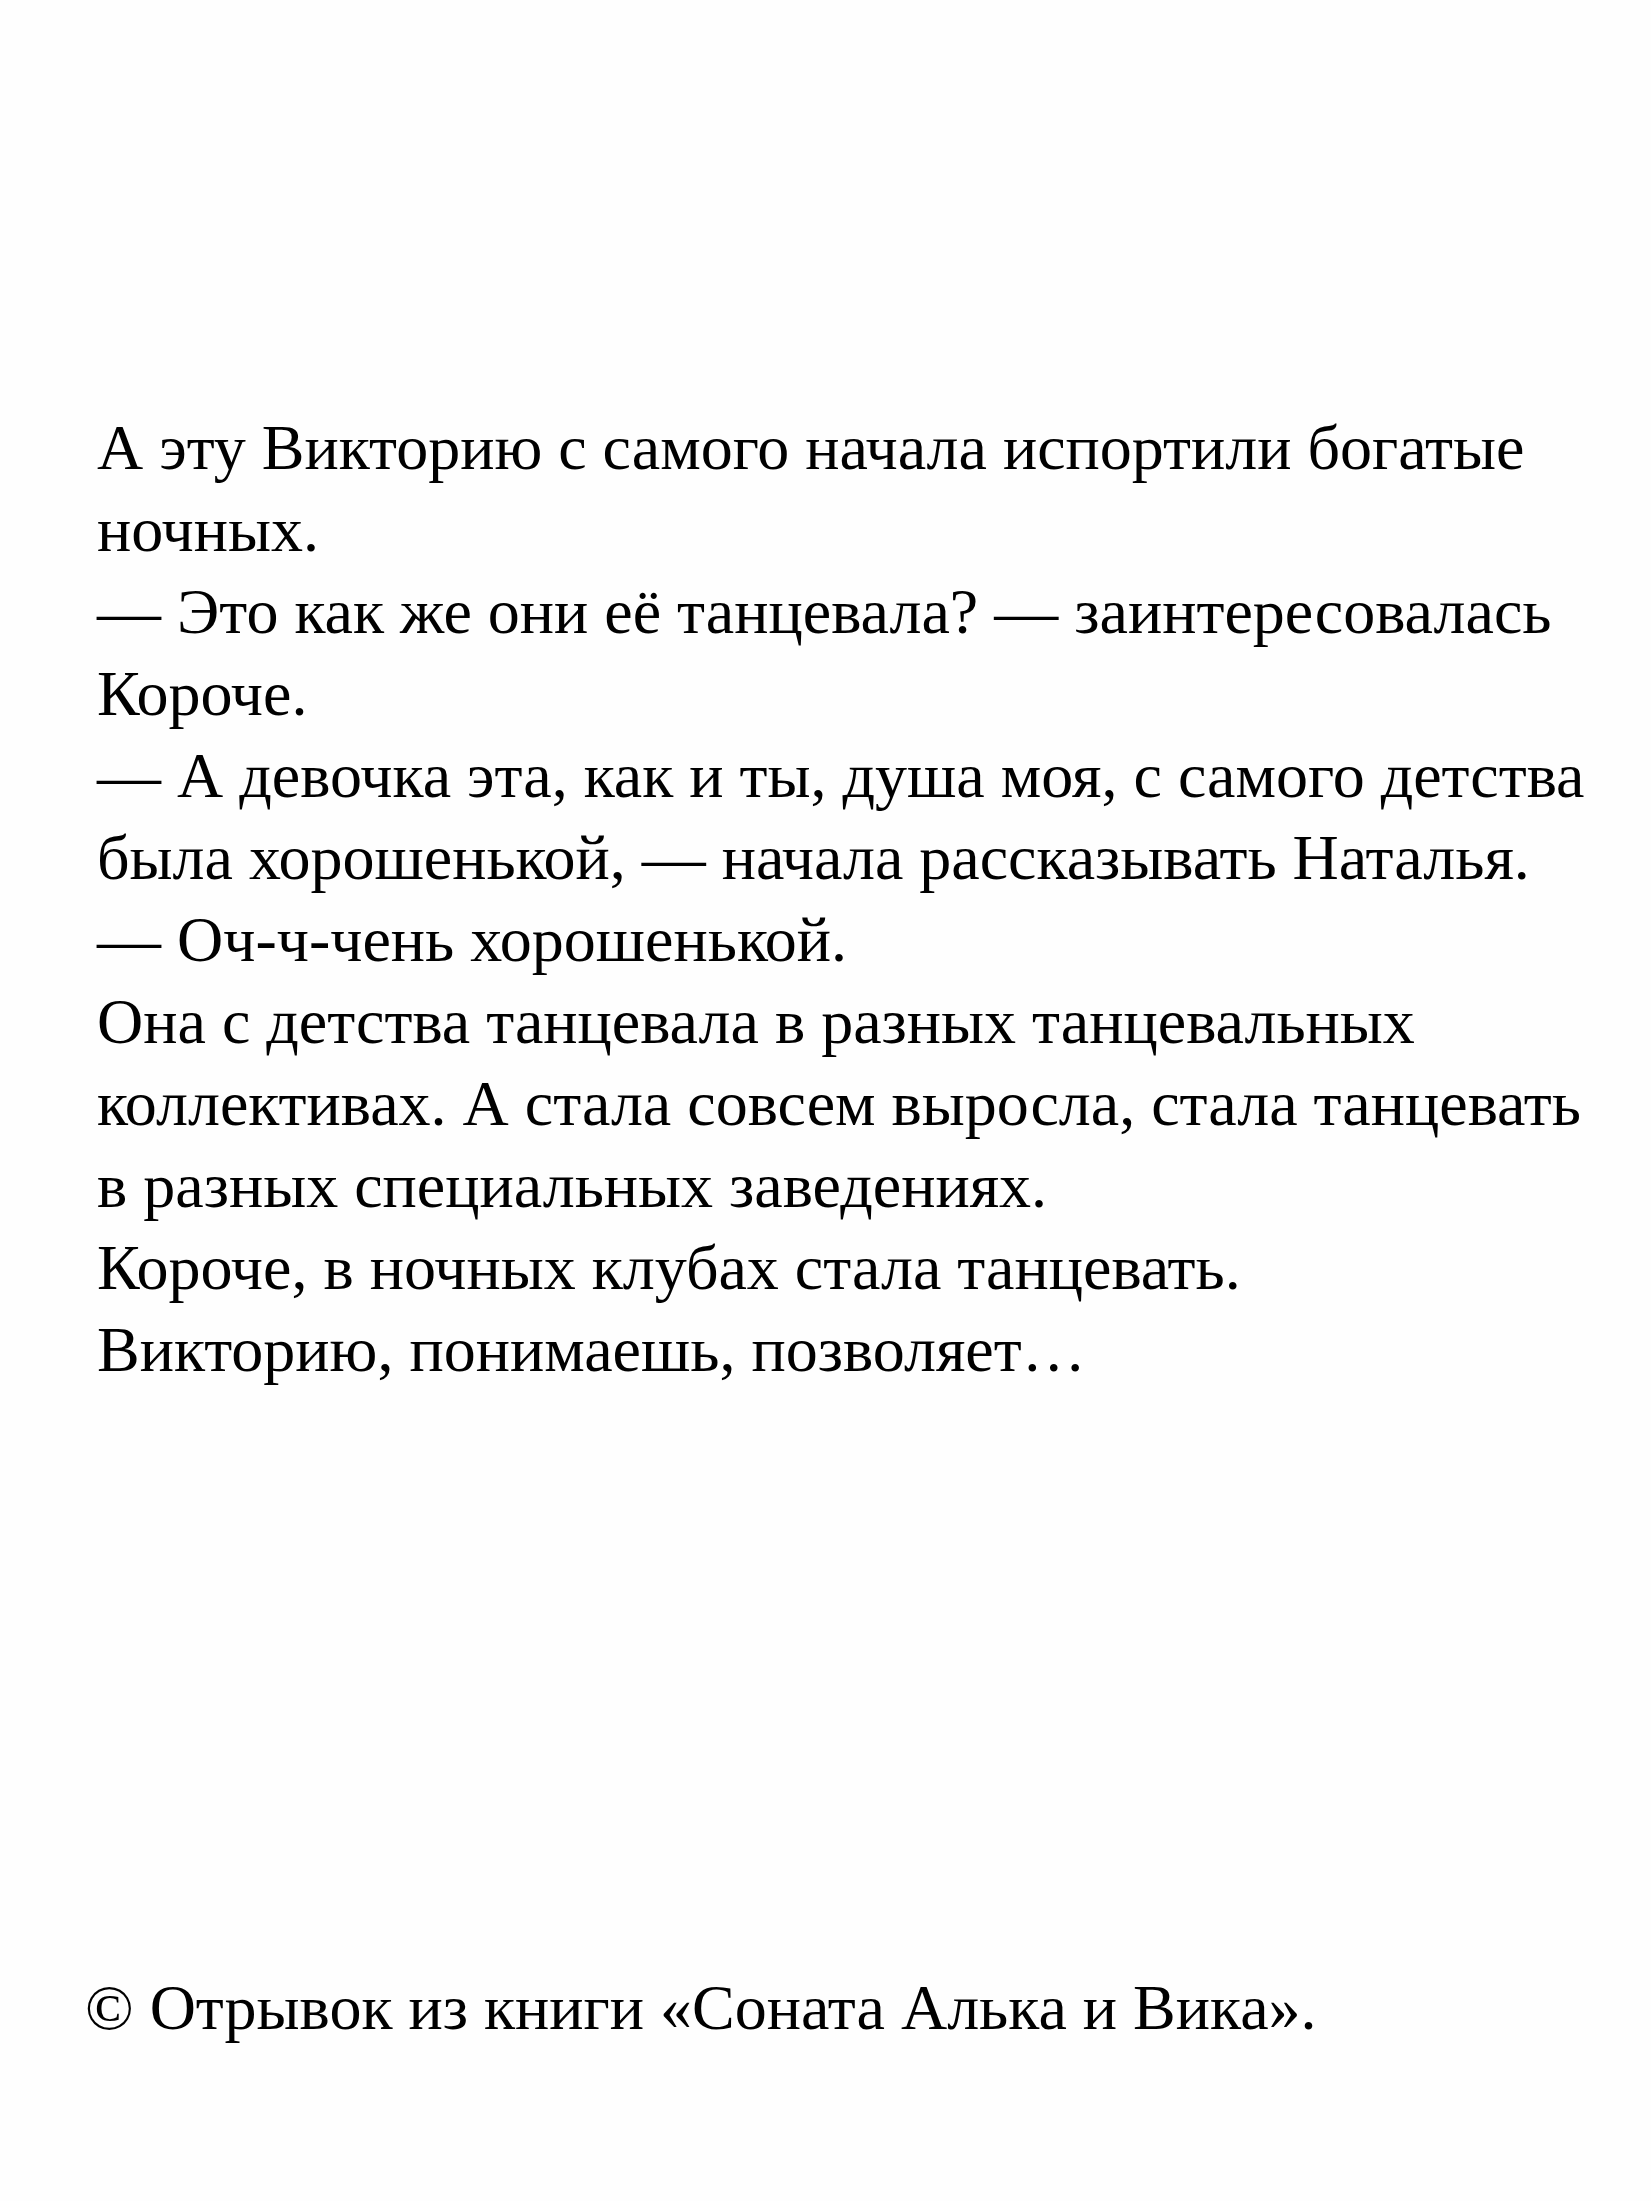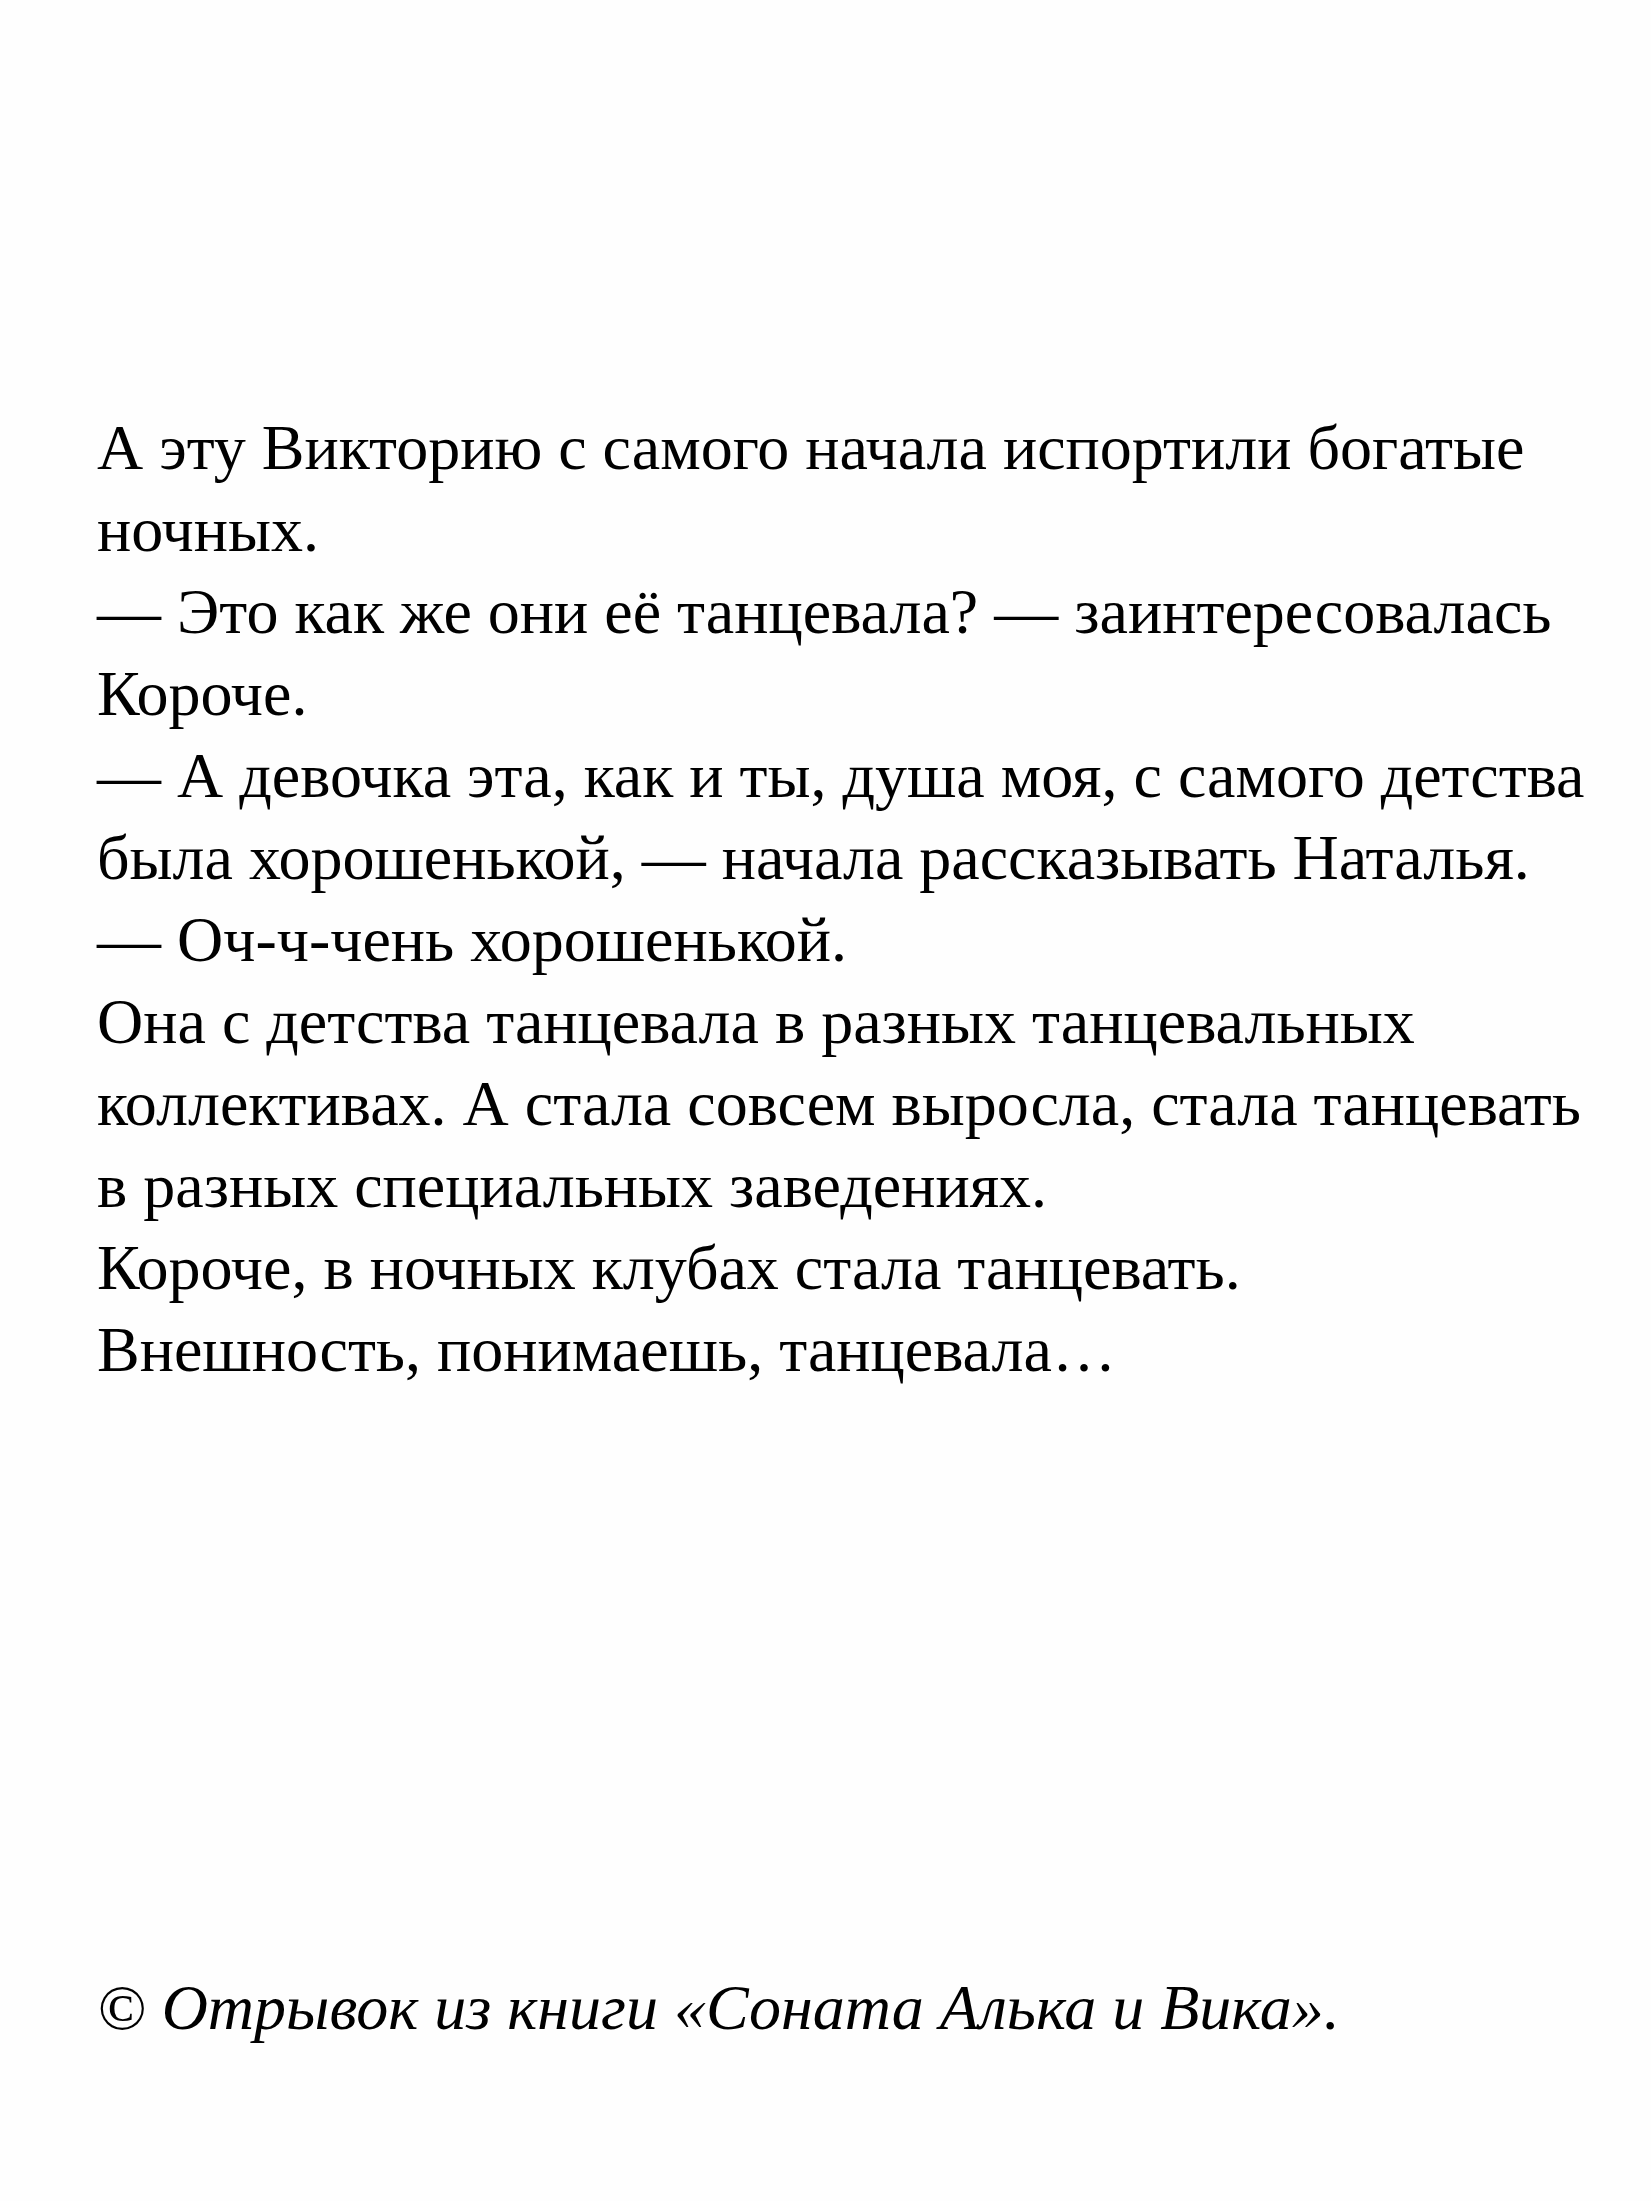--- a/index.html
+++ b/index.html
@@ -24,39 +24,38 @@
     .line {
       position: absolute;
       left: 0;
       white-space: nowrap;
       font-size: 64px;
       line-height: 1;
       text-align: right;
     }
     .footer {
       position: absolute;
-      left: 97px;
+      left: 85px;
       white-space: nowrap;
       font-size: 64px;
       line-height: 1;
-      font-style: italic;
     }
   </style>
 </head>
 <body>
 
 <div class="excerpt">
   <div class="line" style="top:416px">А эту Викторию с самого начала испортили богатые</div>
   <div class="line" style="top:498px">ночных.</div>
   <div class="line" style="top:580px">— Это как же они её танцевала? — заинтересовалась</div>
   <div class="line" style="top:662px">Короче.</div>
   <div class="line" style="top:744px">— А девочка эта, как и ты, душа моя, с самого детства</div>
   <div class="line" style="top:826px">была хорошенькой, — начала рассказывать Наталья.</div>
   <div class="line" style="top:908px">— Оч-ч-чень хорошенькой.</div>
   <div class="line" style="top:990px">Она с детства танцевала в разных танцевальных</div>
   <div class="line" style="top:1072px">коллективах. А стала совсем выросла, стала танцевать</div>
   <div class="line" style="top:1154px">в разных специальных заведениях.</div>
   <div class="line" style="top:1236px">Короче, в ночных клубах стала танцевать.</div>
-  <div class="line" style="top:1318px">Внешность, понимаешь, танцевала…</div>
+  <div class="line" style="top:1318px">Викторию, понимаешь, позволяет…</div>
 </div>
 
 <div class="footer" style="top:1976px">© Отрывок из книги «Соната Алька и Вика».</div>
 
 
 </body></html>

